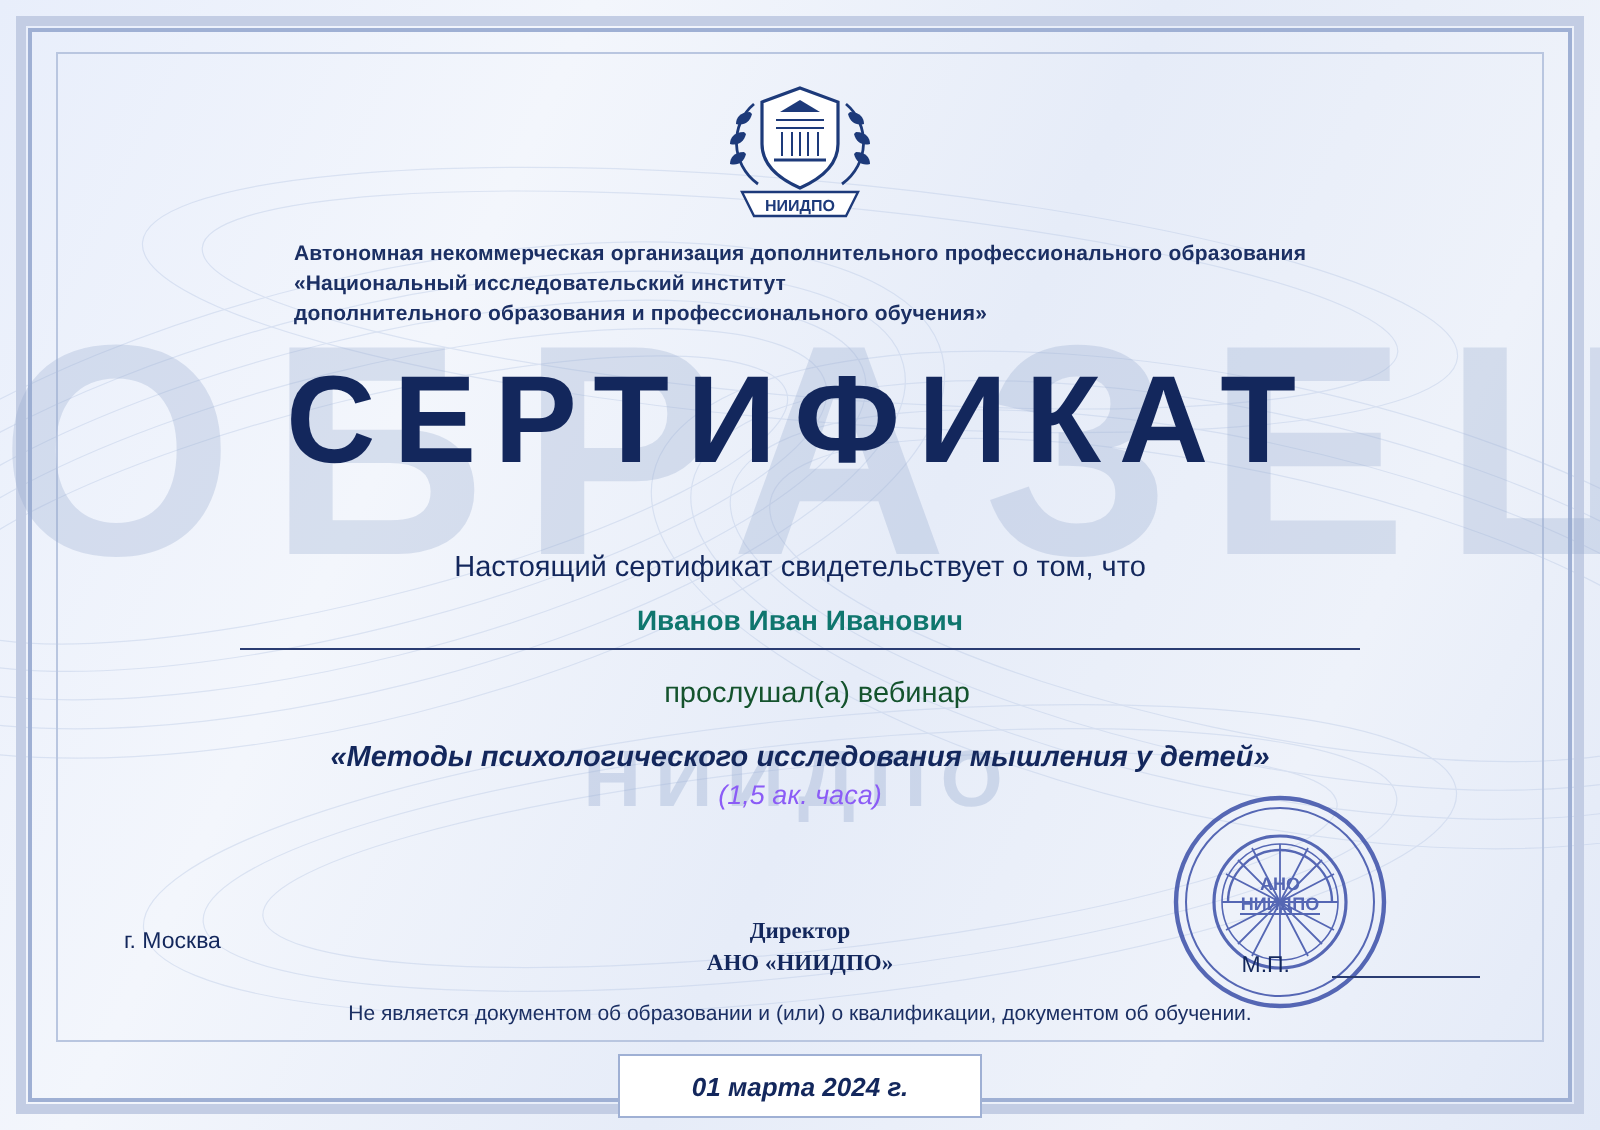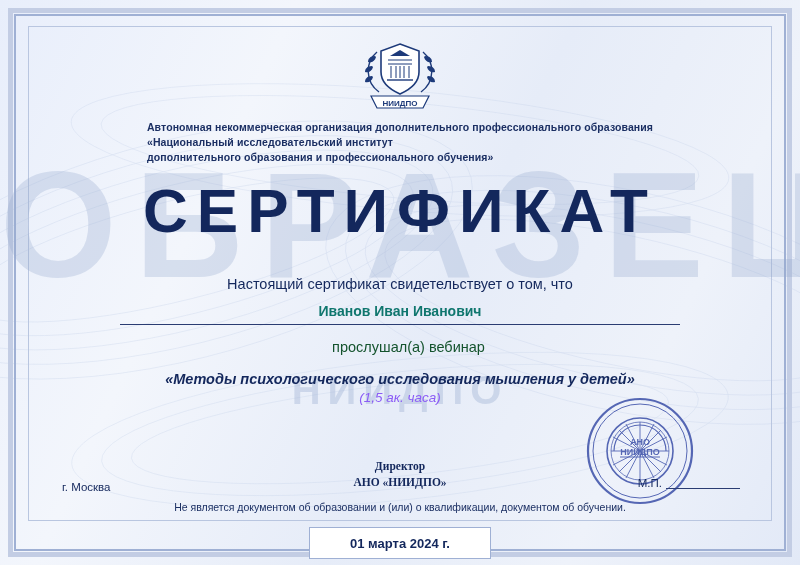--- a/index.html
+++ b/index.html
@@ -190,21 +190,21 @@
   .sign-area {
     position: absolute;
     left: 40px;
     right: 40px;
     bottom: 72px;
     height: 40px;
   }
   .city {
     position: absolute;
     left: 22px;
-    bottom: 0;
+    bottom: 16px;
     font-size: 11.5px;
     color: #13275c;
   }
   .director {
     position: absolute;
     left: 0;
     right: 0;
     bottom: 2px;
     text-align: center;
     font-size: 11.5px;
@@ -214,21 +214,21 @@
     font-family: Liberation Serif, serif;
   }
   .mp {
     position: absolute;
     right: 20px;
     bottom: 4px;
     font-size: 11.5px;
     color: #13275c;
     display: flex;
     align-items: flex-end;
-    gap: 4px;
+    gap: 21px;
   }
   .mp-line {
     display: inline-block;
     width: 74px;
     border-bottom: 1px solid #2a3c72;
     height: 11px;
   }
 
   
   .stamp {
@@ -259,20 +259,21 @@
     bottom: 6px;
     width: 180px;
     height: 30px;
     background: #ffffff;
     border: 1px solid #9fb0d4;
     display: flex;
     align-items: center;
     justify-content: center;
     font-size: 13px;
     font-weight: 700;
+    font-style: italic;
     color: #13275c;
   }
 </style>
 </head>
 <body>
 
 <div class="certificate">
 
   <div class="bg-gradient"></div>
 

